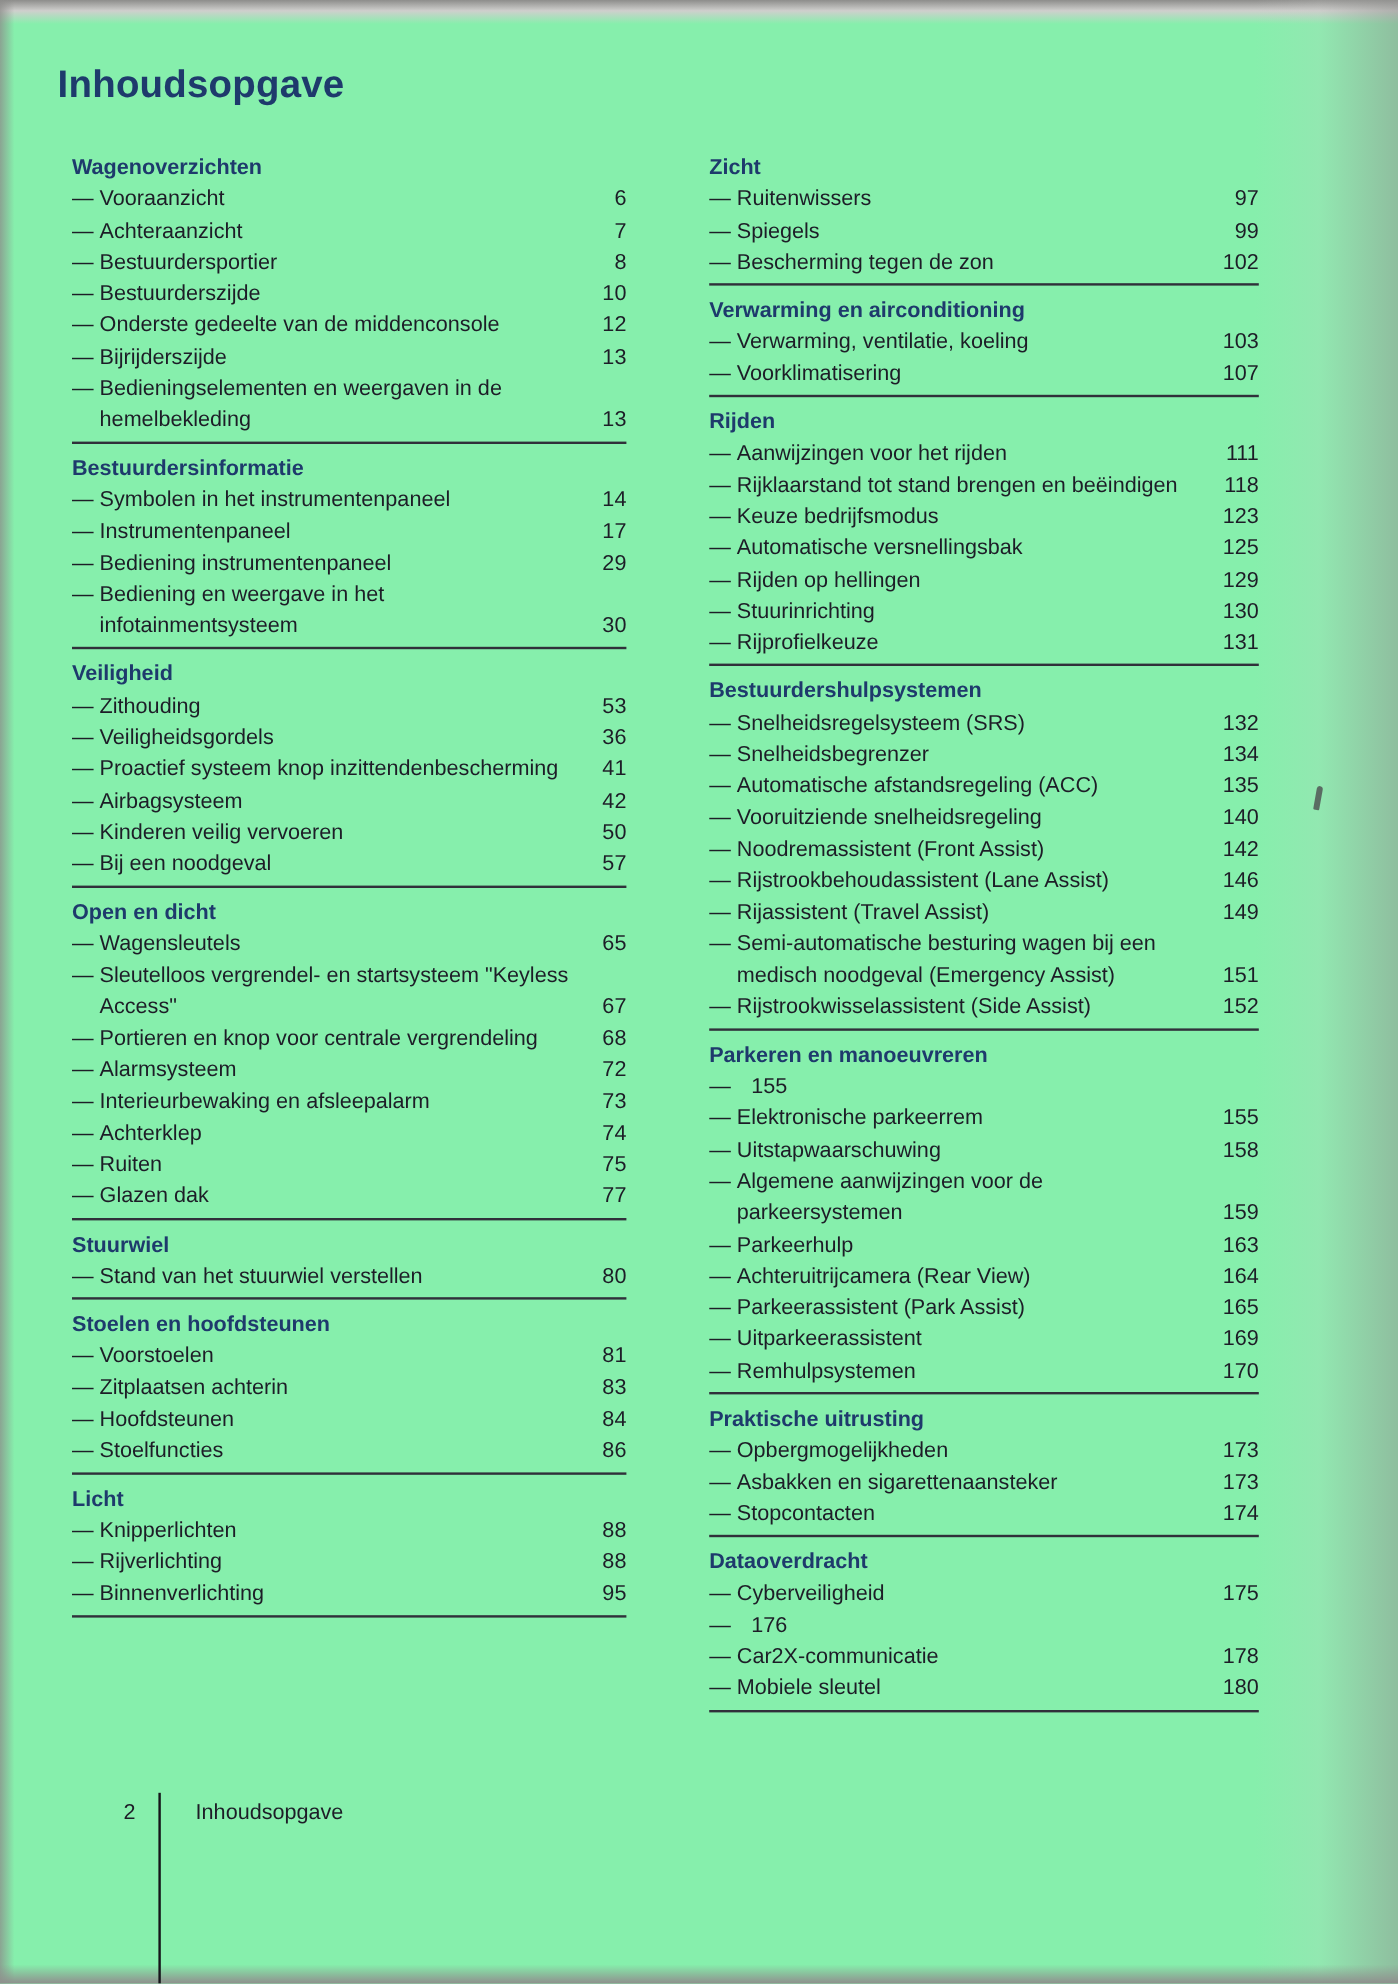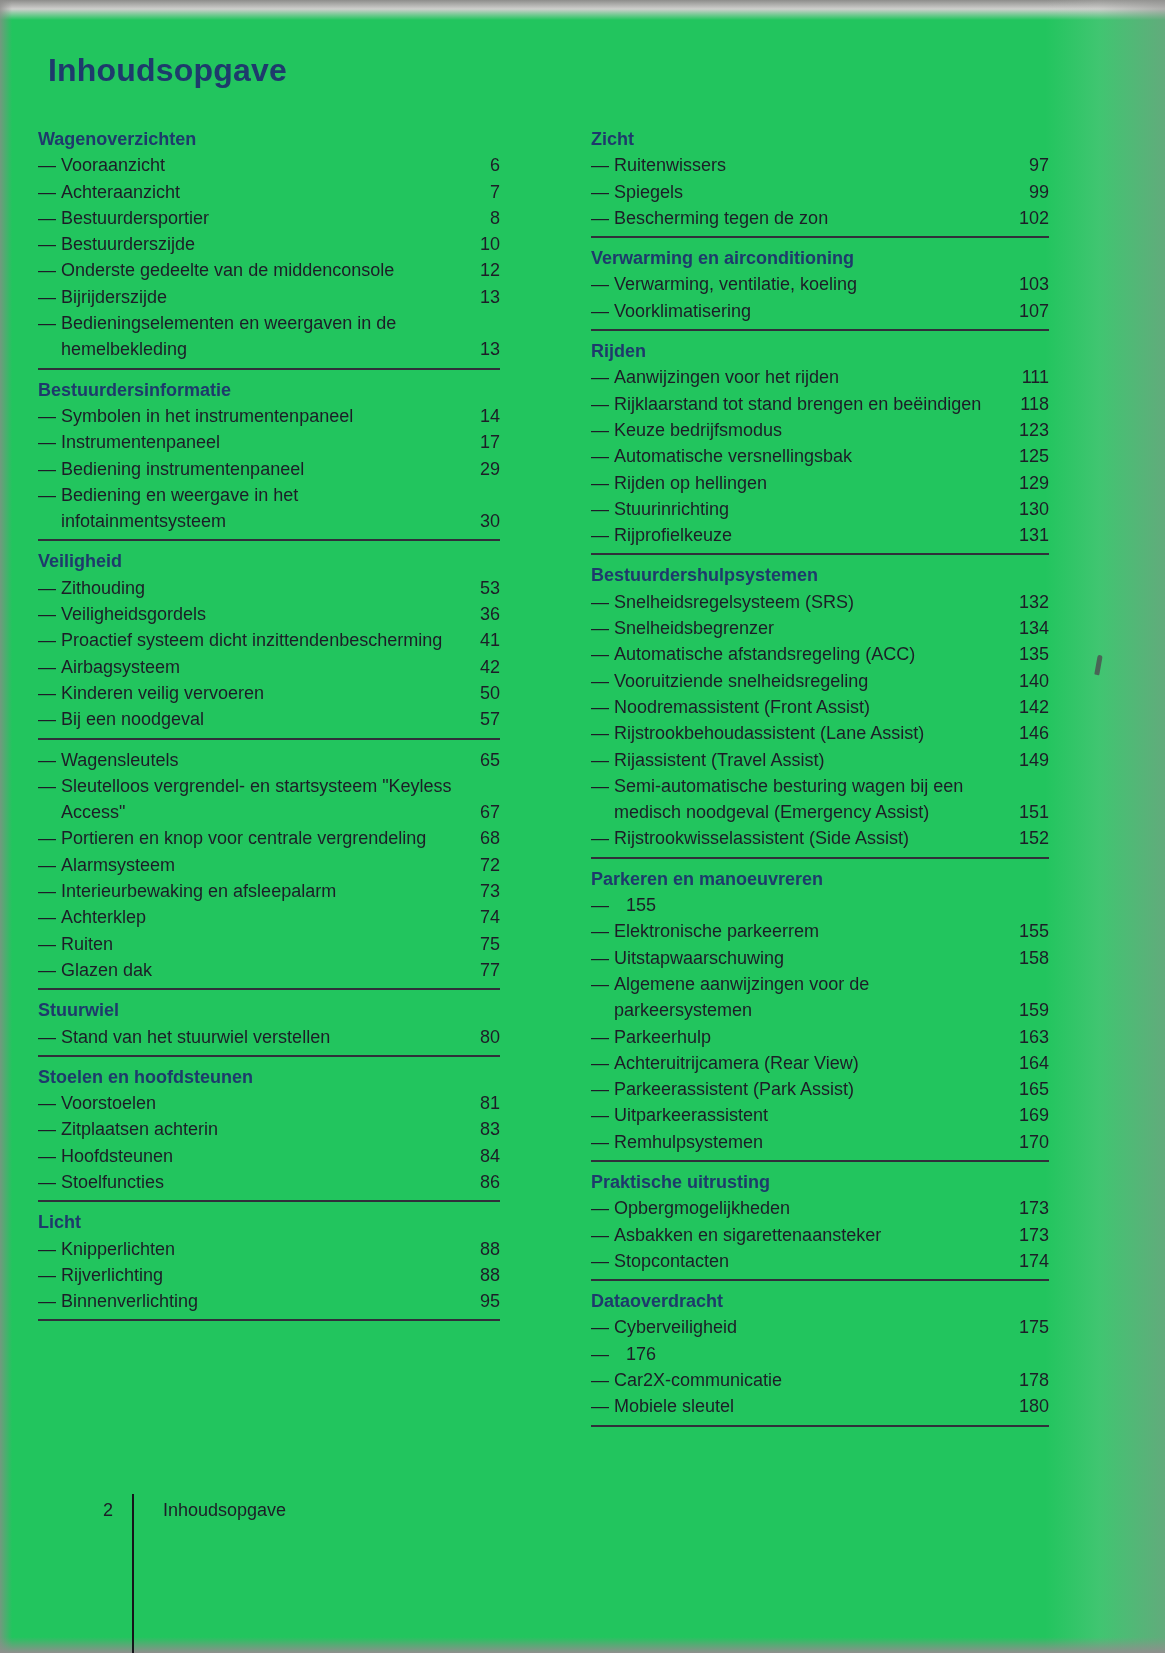--- a/index.html
+++ b/index.html
@@ -5,21 +5,21 @@
   * { margin:0; padding:0; box-sizing:border-box; }
   html,body { width:1165px; height:1653px; }
   body {
     font-family:"Liberation Sans", sans-serif;
     background:#9f9f9d;
     position:relative;
     overflow:hidden;
   }
   .page {
     position:absolute; inset:0;
-    background:#22c55e;
+    background:#86efac;
   }
   
   .edge-top    { position:absolute; left:0; top:0; width:100%; height:20px;
                  background:linear-gradient(180deg,#8d8d8b 0%,#cfcfcd 45%,rgba(252,252,249,0) 100%); }
   .edge-left   { position:absolute; left:0; top:0; width:12px; height:100%;
                  background:linear-gradient(90deg,rgba(140,140,138,.75),rgba(252,252,249,0)); }
   .edge-right  { position:absolute; right:0; top:0; width:120px; height:100%;
                  background:linear-gradient(270deg,rgba(150,150,148,.55),rgba(200,200,198,.18) 55%,rgba(252,252,249,0)); }
   .edge-bottom { position:absolute; left:0; bottom:0; width:100%; height:16px;
                  background:linear-gradient(0deg,#8f8f8d,rgba(252,252,249,0)); }
@@ -27,21 +27,21 @@
                  background:#4c4c50; border-radius:3px 3px 1px 1px; transform:rotate(10deg); opacity:.8; }
 
   .title {
     position:absolute; left:48px; top:52px;
     font-size:32px; font-weight:bold;
     color:var(--heading-color,#1e3a6c);
     letter-spacing:.2px;
   }
 
   .col { position:absolute; top:126px; }
-  .col-left  { left:38px;  width:462px; }
+  .col-left  { left:60px;  width:462px; }
   .col-right { left:547px; width:458px;margin-left:44px; }
 
   .toc-section {
     padding-bottom:5px;
     border-bottom:2px solid var(--rule-color,#30303a);
     margin-bottom:7px;
   }
   .section-header {
     font-size:18px; font-weight:bold;
     line-height:26.3px;
@@ -153,40 +153,41 @@
           <span class="label">Zithouding</span>
           <span class="pagenum">53</span>
         </div>
         <div class="toc-item">
           <span class="dash">—</span>
           <span class="label">Veiligheidsgordels</span>
           <span class="pagenum">36</span>
         </div>
         <div class="toc-item">
           <span class="dash">—</span>
-          <span class="label">Proactief systeem dicht inzittendenbescherming</span>
+          <span class="label">Proactief systeem knop inzittendenbescherming</span>
           <span class="pagenum">41</span>
         </div>
         <div class="toc-item">
           <span class="dash">—</span>
           <span class="label">Airbagsysteem</span>
           <span class="pagenum">42</span>
         </div>
         <div class="toc-item">
           <span class="dash">—</span>
           <span class="label">Kinderen veilig vervoeren</span>
           <span class="pagenum">50</span>
         </div>
         <div class="toc-item">
           <span class="dash">—</span>
           <span class="label">Bij een noodgeval</span>
           <span class="pagenum">57</span>
         </div>
       </section>
       <section class="toc-section">
+        <h2 class="section-header">Open en dicht</h2>
         <div class="toc-item">
           <span class="dash">—</span>
           <span class="label">Wagensleutels</span>
           <span class="pagenum">65</span>
         </div>
         <div class="toc-item">
           <span class="dash">—</span>
           <span class="label">Sleutelloos vergrendel- en startsysteem "Keyless Access"</span>
           <span class="pagenum">67</span>
         </div>

